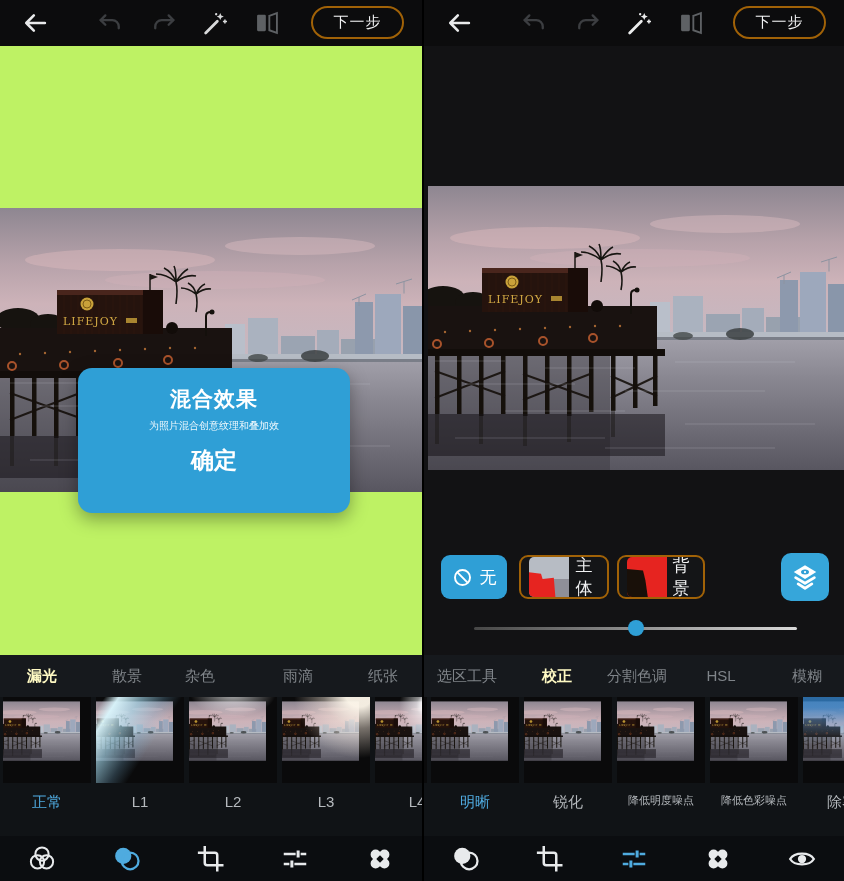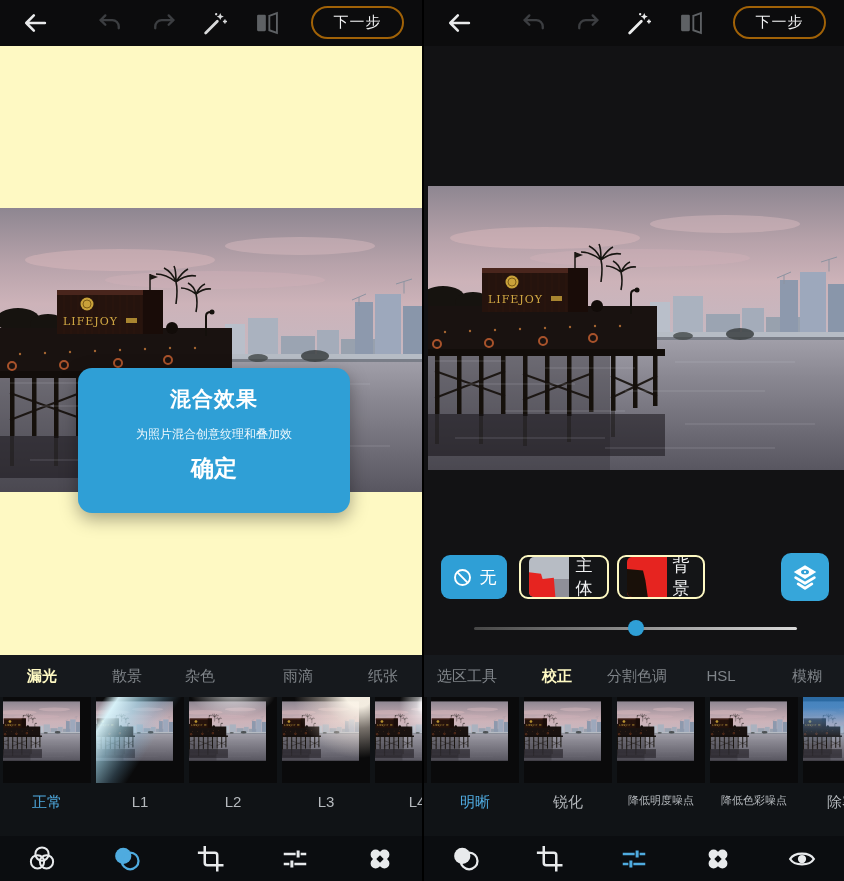--- a/index.html
+++ b/index.html
@@ -13,40 +13,40 @@
   
   .topbar{position:absolute;top:0;left:0;right:0;height:46px;background:#0c0c0d;}
   .tbi{position:absolute;top:9px;width:28px;height:28px;background:none;border:none;padding:0;cursor:pointer;}
   .tbi svg{width:100%;height:100%;}
   .next-btn{position:absolute;left:311px;top:6px;width:93px;height:33px;border-radius:17px;
       border:2px solid #a16207;background:transparent;color:#f2f3f4;font-size:15px;
       letter-spacing:1px;font-family:inherit;cursor:pointer;}
   #panel-right .next-btn{left:309px;}
 
   
-  .stage{position:absolute;top:46px;left:0;right:0;height:609px;background:#fef9c3;}
+  .stage{position:absolute;top:46px;left:0;right:0;height:609px;background:#bef264;}
   .photo{position:absolute;display:block;}
   #panel-left .photo{top:162px;left:0;width:422px;height:284px;}
   #panel-right .photo{top:140px;left:4px;width:416px;height:284px;}
 
   
   .dialog{position:absolute;left:78px;top:322px;width:272px;height:145px;border-radius:14px;
       background:var(--accent,#2f9fd6);color:#fff;text-align:center;
       box-shadow:0 6px 18px rgba(0,0,0,.35);}
   .dlg-title{margin-top:17px;font-size:21px;font-weight:700;letter-spacing:1px;}
-  .dlg-body{margin-top:8px;font-size:12px;line-height:26px;color:#eef8fd;}
+  .dlg-body{font-size:10px;line-height:26px;color:#eef8fd;}
   .dlg-ok{margin-top:6px;font-size:23px;font-weight:700;cursor:pointer;}
 
   
   .segrow{position:absolute;top:507px;left:0;right:0;height:48px;}
   .seg-btn{position:absolute;top:2px;height:44px;border-radius:9px;display:flex;align-items:center;
       box-sizing:border-box;cursor:pointer;color:#fff;font-size:17px;font-family:inherit;}
   .seg-none{left:17px;width:66px;background:var(--accent,#2f9fd6);border:none;justify-content:center;gap:7px;}
   .seg-none svg{width:21px;height:21px;}
-  .seg-outline{background:#141517;border:2px solid #fef9c3;padding:8px;overflow:hidden;}
+  .seg-outline{background:#141517;border:2px solid #a16207;padding:8px;overflow:hidden;}
   .seg-subject{left:95px;width:90px;}
   .seg-bg{left:193px;width:88px;}
   .mini{width:40px;height:40px;position:relative;flex:0 0 auto;border-radius:5px 0 0 5px;overflow:hidden;}
   .mini-subject{background:linear-gradient(180deg,#b7bcc4 0 55%,#8f8f98 55% 100%);}
   .mini-subject .blob{position:absolute;inset:0;background:#e62420;
       clip-path:polygon(0 38%,30% 42%,34% 55%,62% 52%,66% 100%,0 100%);}
   .mini-bg{background:#e62420;}
   .mini-bg .blob{position:absolute;inset:0;background:#191009;
       clip-path:polygon(0 30%,40% 34%,46% 58%,52% 100%,0 100%);}
   .seg-label{flex:1;text-align:center;color:#f0f1f2;font-size:17px;}

